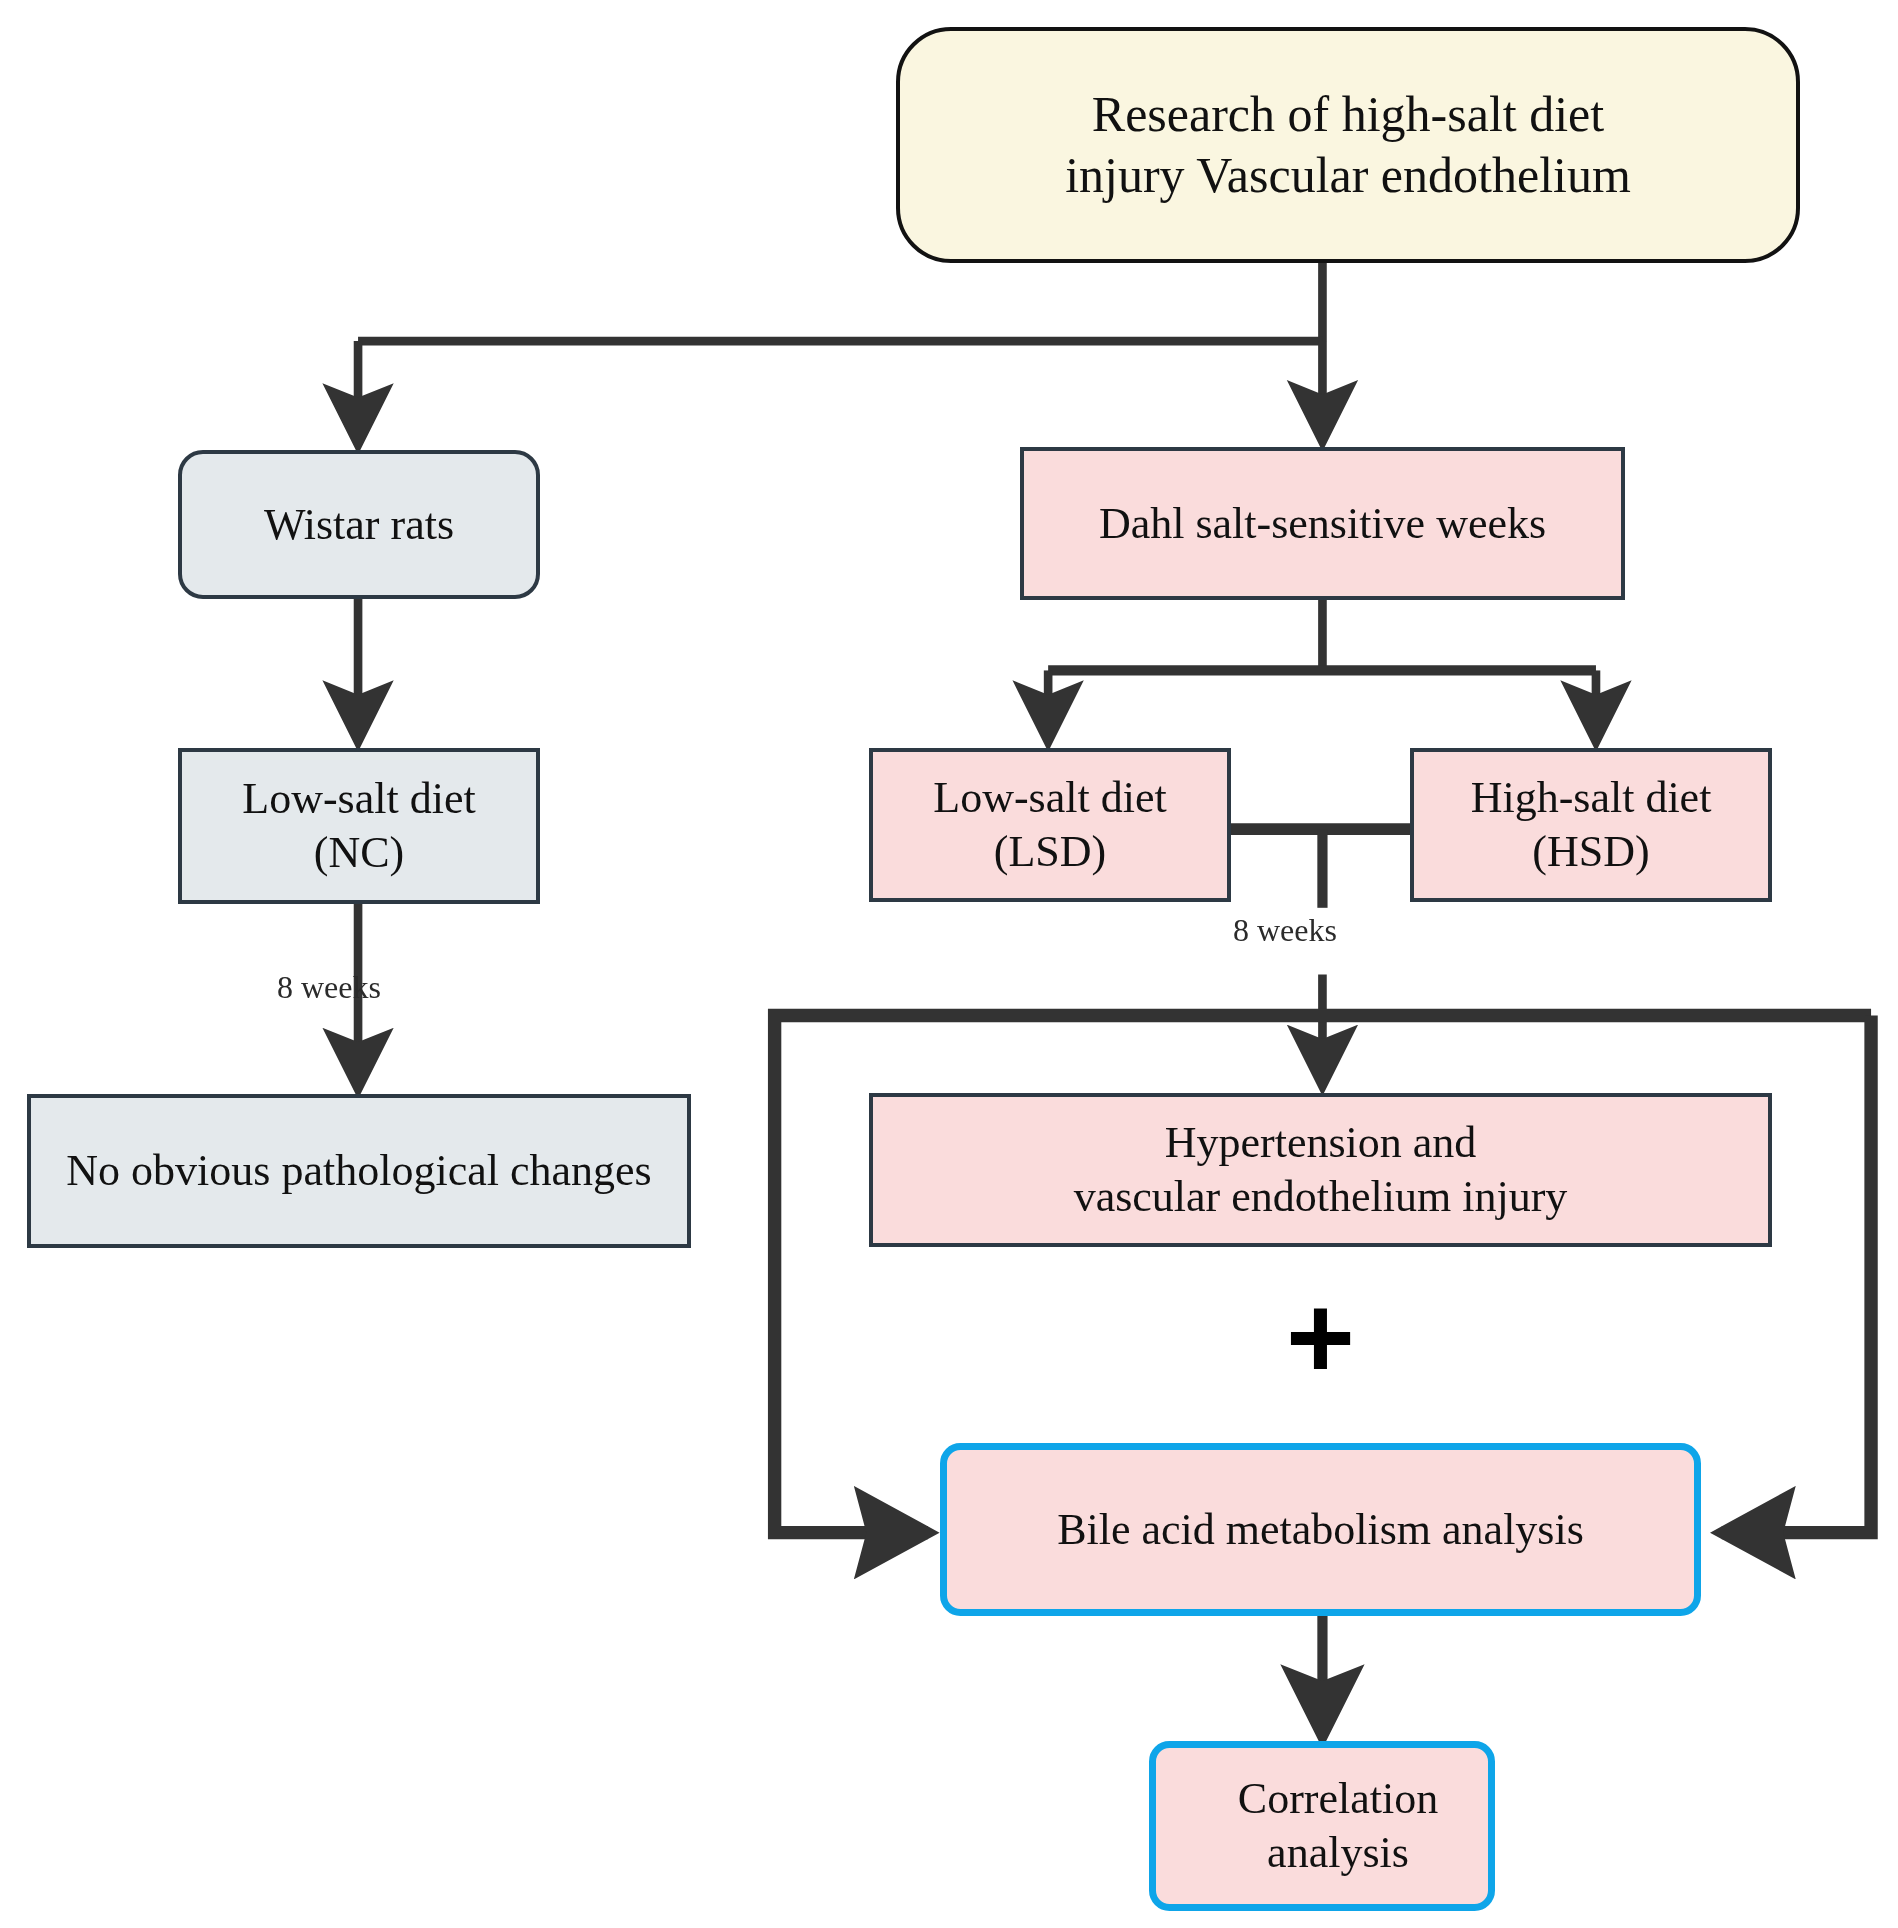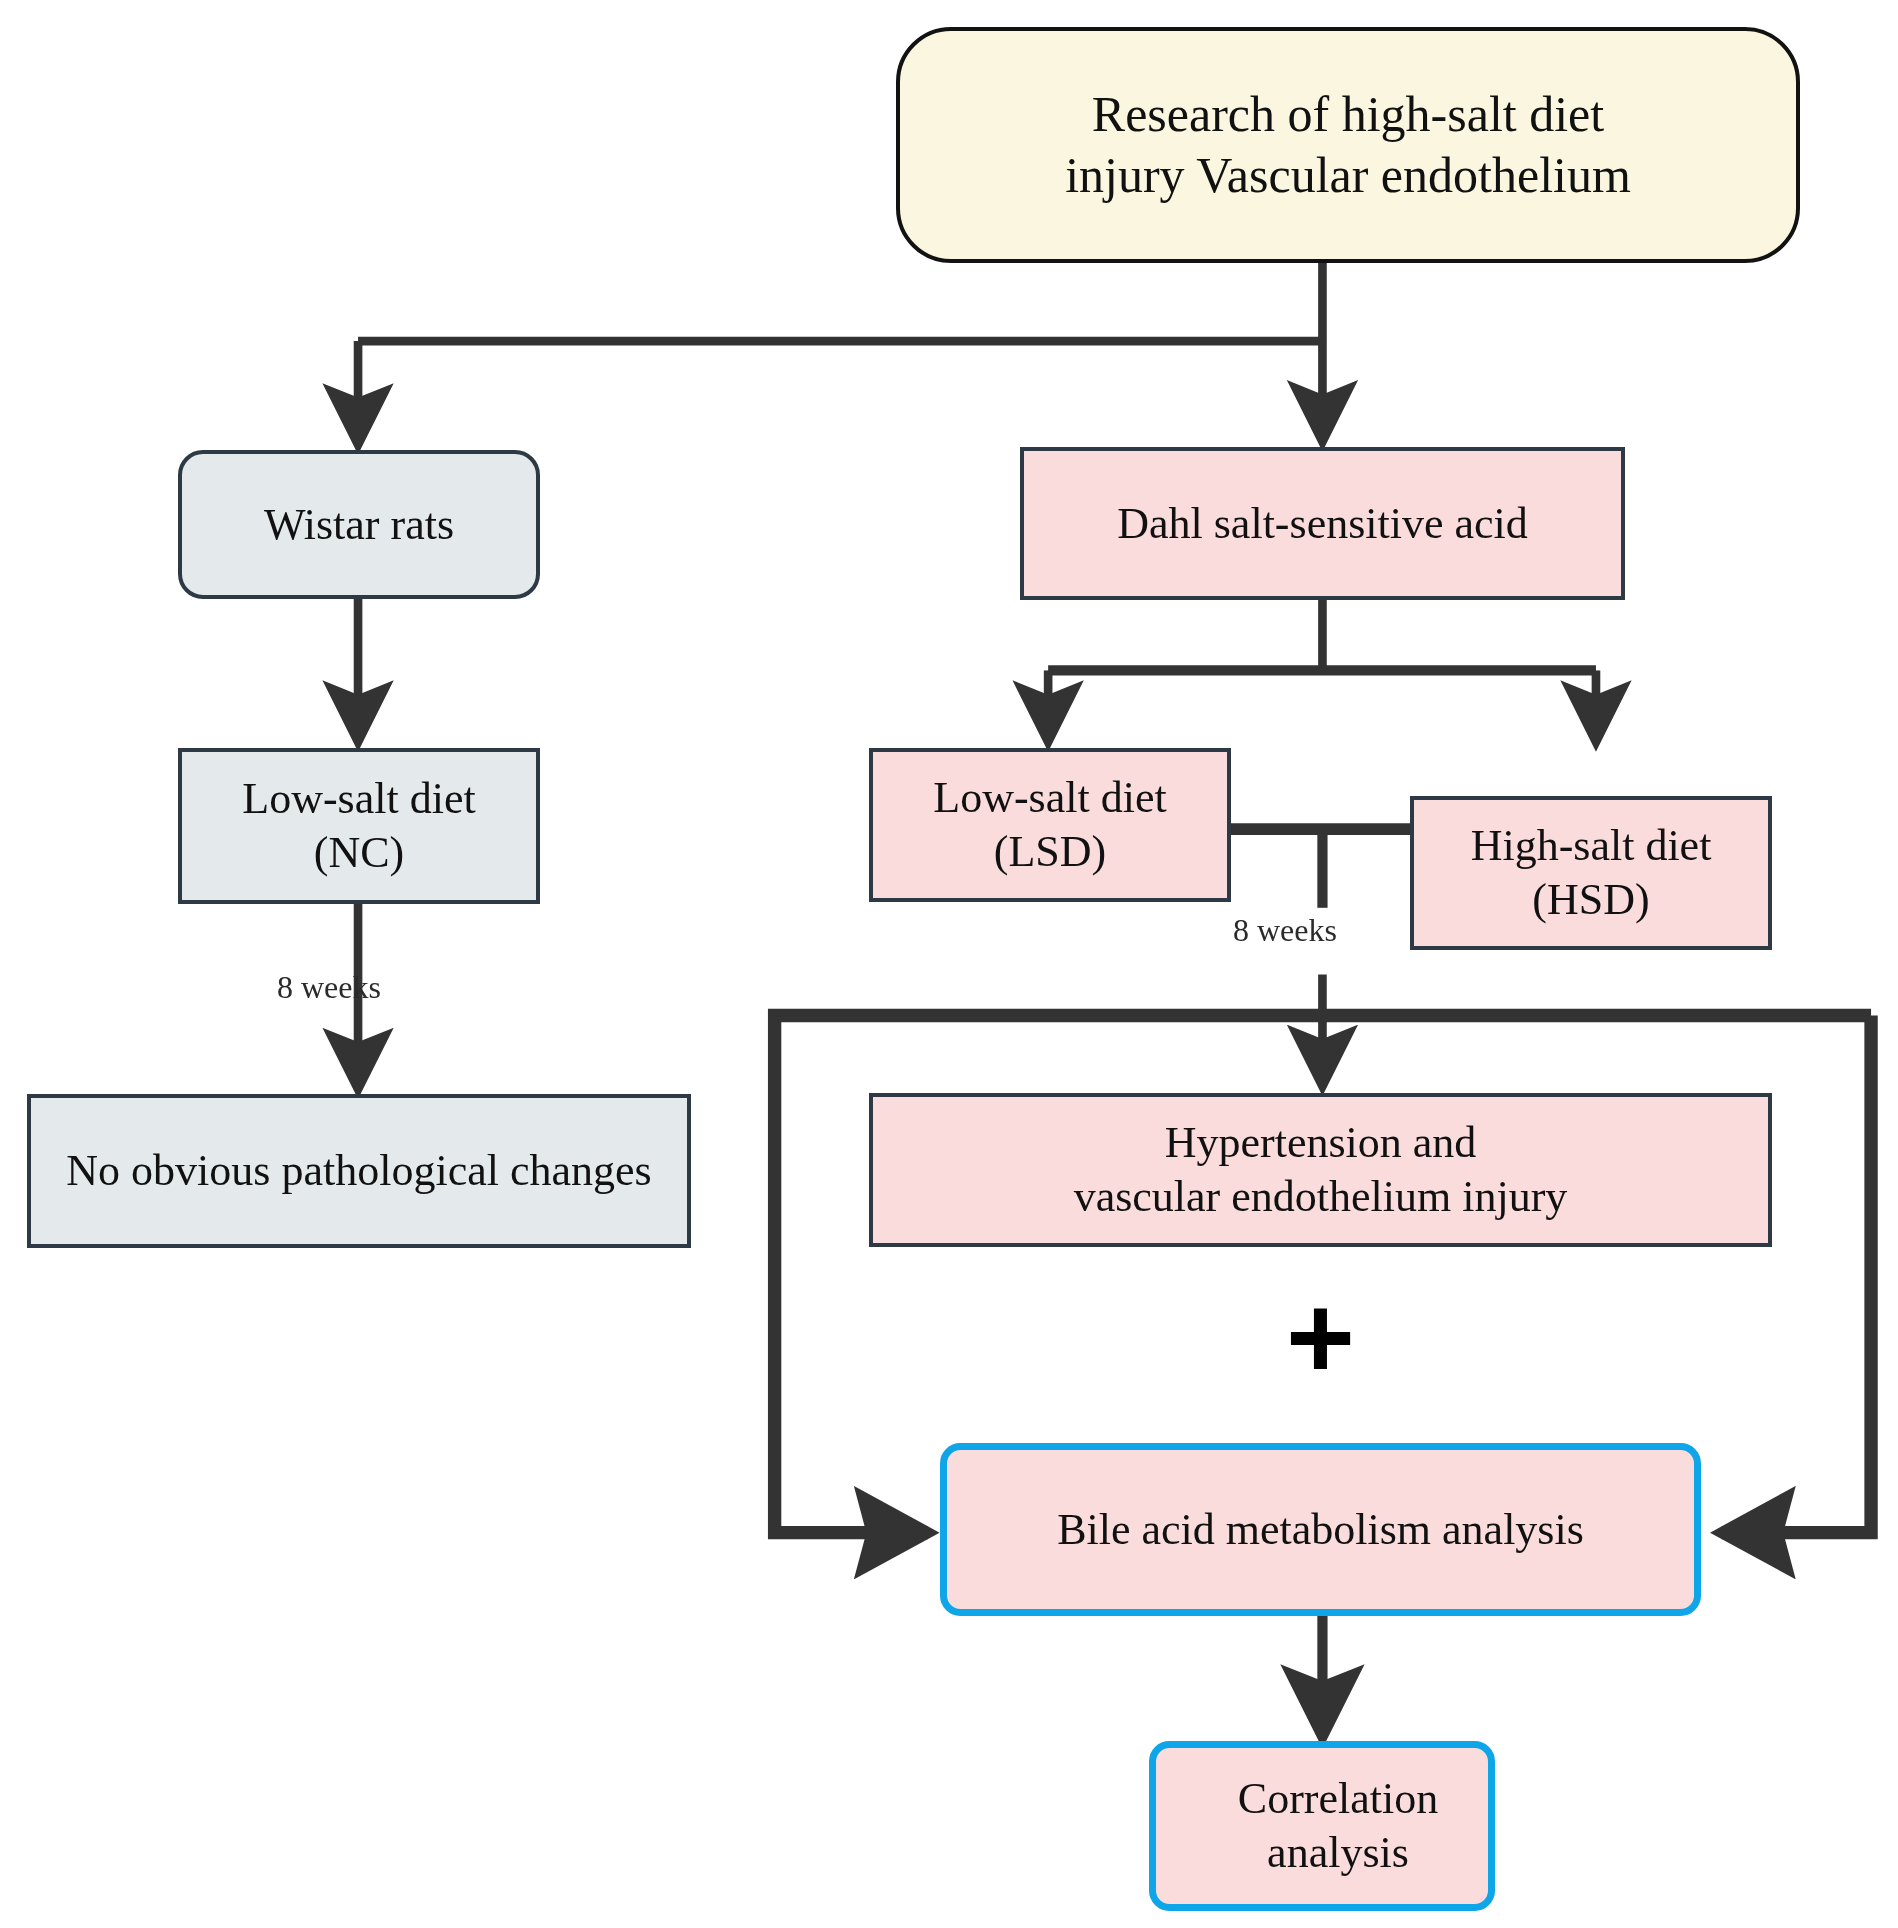--- a/index.html
+++ b/index.html
@@ -119,26 +119,26 @@
   <div class="node node-title" style="left:873px; top:27px; width:904px; height:236px;margin-left:23px;">Research of high-salt diet
 injury Vascular endothelium</div>
 
   <div class="node node-gray" style="left:178px; top:450px; width:362px; height:149px;border-radius:25px;">Wistar rats</div>
 
   <div class="node node-gray" style="left:178px; top:748px; width:362px; height:156px;">Low-salt diet
 (NC)</div>
 
   <div class="node node-gray" style="left:27px; top:1094px; width:664px; height:154px;">No obvious pathological changes</div>
 
-  <div class="node node-pink" style="left:1020px; top:447px; width:605px; height:153px;">Dahl salt-sensitive acid</div>
+  <div class="node node-pink" style="left:1020px; top:447px; width:605px; height:153px;">Dahl salt-sensitive weeks</div>
 
   <div class="node node-pink" style="left:869px; top:748px; width:362px; height:154px;">Low-salt diet
 (LSD)</div>
 
-  <div class="node node-pink" style="left:1410px; top:748px; width:362px; height:154px;margin-top:48px;">High-salt diet
+  <div class="node node-pink" style="left:1410px; top:748px; width:362px; height:154px;">High-salt diet
 (HSD)</div>
 
   <div class="node node-pink" style="left:869px; top:1093px; width:903px; height:154px;">Hypertension and
 vascular endothelium injury</div>
 
   <div class="node node-pink-round" style="left:940px; top:1443px; width:761px; height:173px;">Bile acid metabolism  analysis</div>
 
   <div class="node node-pink-round" style="left:1149px; top:1741px; width:346px; height:170px;padding-left:32px;">Correlation
 analysis</div>
 

